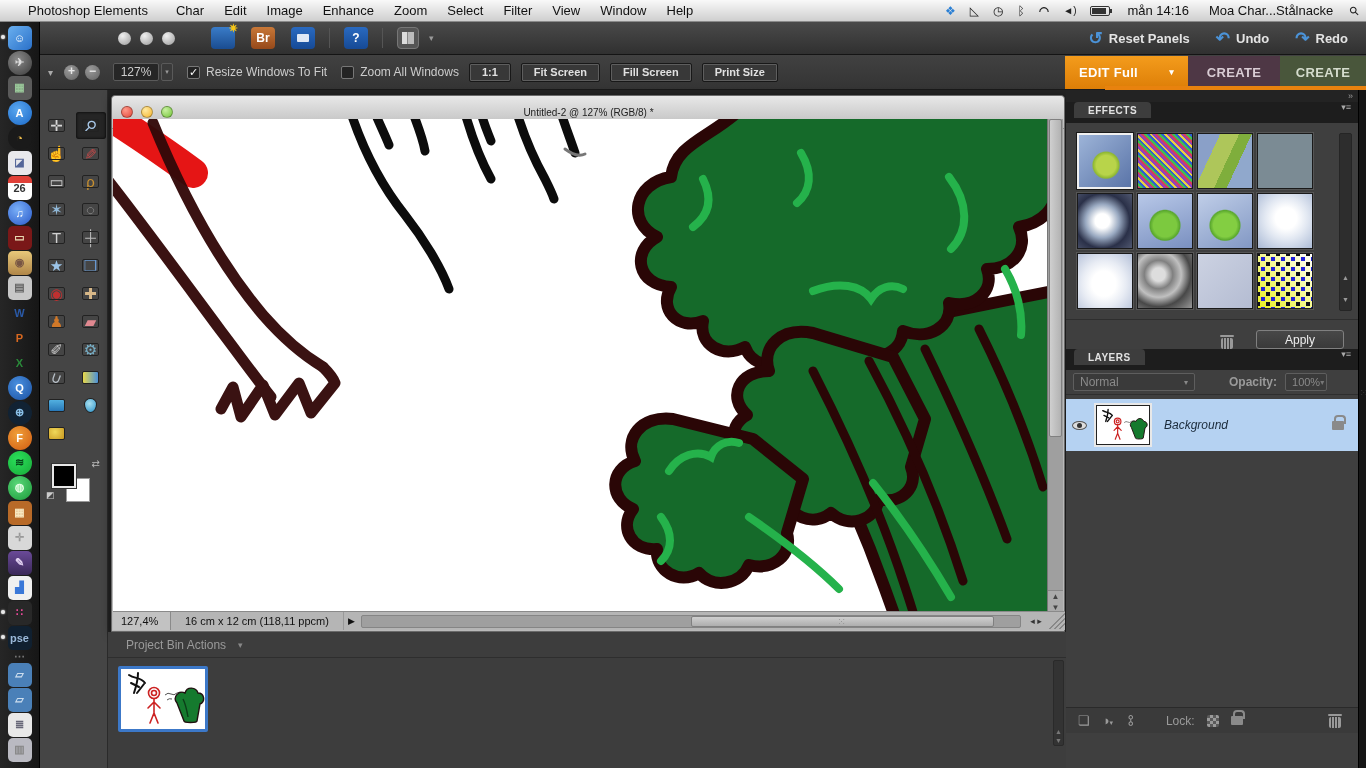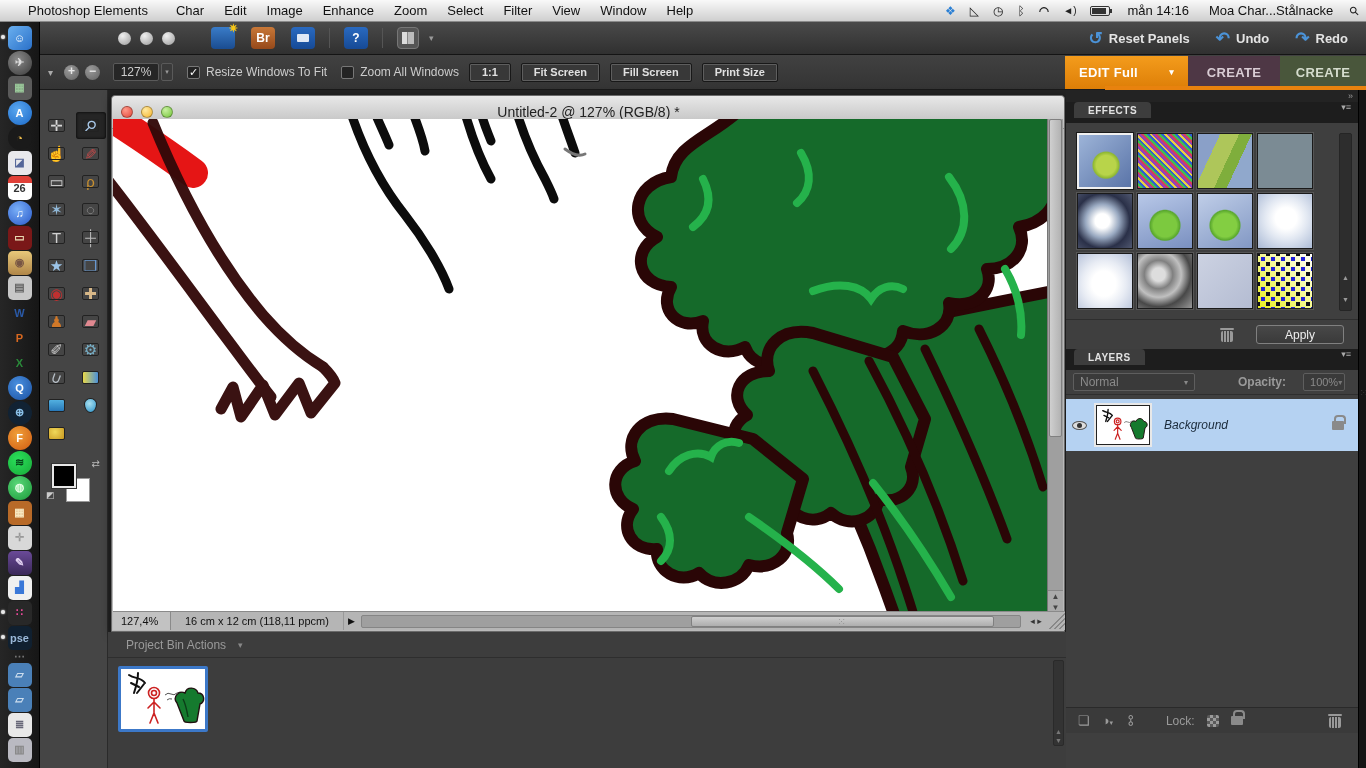--- a/index.html
+++ b/index.html
@@ -67,21 +67,21 @@
   .tool .swatch.round{width:13px;height:15px;border-radius:50% 50% 50% 50%/40% 40% 60% 60%}
   #fgbg{position:absolute;left:10px;top:372px;width:48px;height:46px}
   #fg{position:absolute;left:2px;top:2px;width:24px;height:24px;background:#000;border:2px solid #e8e8e8;box-shadow:0 0 0 1px #333;z-index:2}
   #bg-s{position:absolute;left:16px;top:16px;width:24px;height:24px;background:#fff;border:1px solid #999}
   #swap{position:absolute;right:-2px;top:-4px;color:#bbb;font-size:10px}
   #mini-swatch{position:absolute;left:-4px;top:28px;font-size:9px;color:#ccc}
 
   
   #centerbg{left:108px;top:90px;width:958px;height:678px;background:#232323}
   #docwin{left:111px;top:95px;width:954px;height:537px;background:#b9b9b9;border:1px solid #6a6a6a;border-radius:4px 4px 0 0;box-shadow:0 2px 8px rgba(0,0,0,.5)}
-  #doctitle{height:33px;background:linear-gradient(#e8e8e8,#bdbdbd);border-bottom:1px solid #888;border-radius:4px 4px 0 0;display:flex;align-items:center;font-size:14px;color:#222}
+  #doctitle{height:33px;background:linear-gradient(#e8e8e8,#bdbdbd);border-bottom:1px solid #888;border-radius:4px 4px 0 0;display:flex;align-items:center;font-size:10px;color:#222}
   .lights{display:flex;gap:8px;margin-left:9px}
   .light{width:12px;height:12px;border-radius:50%;border:1px solid rgba(0,0,0,.3)}
   .light.r{background:radial-gradient(circle at 35% 30%,#ff9a8a,#e3473a)}
   .light.y{background:radial-gradient(circle at 35% 30%,#ffe9a0,#f5b52e)}
   .light.g{background:radial-gradient(circle at 35% 30%,#c8f0a0,#74c53a)}
   #doctitle .t{flex:1;text-align:center;margin-right:60px}
   #canvaswrap{position:absolute;left:1px;top:23px;width:936px;height:494px;background:#fff;overflow:hidden}
   #canvaswrap svg{position:absolute;left:0;top:0}
   #vscroll{position:absolute;right:1px;top:23px;width:16px;height:494px;background:#9f9f9f;border-left:1px solid #777}
   #vthumb{position:absolute;left:1px;top:0;width:13px;height:318px;background:linear-gradient(90deg,#cfcfcf,#b2b2b2);border:1px solid #808080;border-radius:2px}
@@ -128,27 +128,27 @@
   .photoefx{width:18px;height:13px;border:1px solid #aab;background:linear-gradient(#b8d0e8,#3a6890)}
   .fxtxt{color:#e8e8f8;font-style:italic;font-weight:bold;font-size:12px;font-family:"Liberation Serif",serif}
   #fx-grid{position:relative;padding:10px 0 0 11px;height:196px}
   .thumbs{display:grid;grid-template-columns:repeat(4,56px);gap:4px;width:236px}
   .fxthumb{width:56px;height:56px;border:1px solid #1a1a1a;outline:1px solid #555}
   .fxthumb.sel{border:2px solid #f0f0f0;outline:1px solid #1a1a1a}
   #fx-scroll{position:absolute;right:6px;top:10px;width:13px;height:178px;background:#2d2d2d;border:1px solid #252525;border-radius:2px}
   #fx-scroll .ar{position:absolute;left:0;width:11px;height:12px;color:#999;font-size:7px;text-align:center;line-height:12px}
   #fx-scroll .ar.up{bottom:26px}
   #fx-scroll .ar.dn{bottom:4px}
-  #fx-apply{height:30px;border-top:1px solid #2e2e2e;display:flex;align-items:center;justify-content:flex-end;gap:22px;padding-right:14px}
+  #fx-apply{height:30px;border-top:1px solid #2e2e2e;display:flex;align-items:flex-end;justify-content:flex-end;gap:22px;padding-right:14px}
   .trashicon{width:14px;height:14px;position:relative}
   .trashicon:before{content:"";position:absolute;left:1px;top:3px;right:1px;bottom:0;background:linear-gradient(90deg,#999 0 2px,transparent 2px 3px,#999 3px 5px,transparent 5px 6px,#999 6px 8px,transparent 8px 9px,#999 9px 11px);border-radius:2px}
   .trashicon:after{content:"";position:absolute;left:0;top:0;right:0;height:2px;background:#999;border-radius:1px}
   #apply-btn{width:88px;height:19px;border:1px solid #808080;border-radius:3px;background:linear-gradient(#484848,#3a3a3a);color:#eee;font-size:12px;display:flex;align-items:center;justify-content:center}
 
-  #layers-ctrl{height:25px;display:flex;align-items:center;gap:17px;padding-left:7px;border-bottom:1px solid #2e2e2e}
+  #layers-ctrl{height:25px;display:flex;align-items:center;gap:8px;padding-left:7px;border-bottom:1px solid #2e2e2e}
   #blendsel{width:122px;height:18px;background:#3a3a3a;border:1px solid #5e5e5e;border-radius:2px;color:#8a8a8a;font-size:12px;display:flex;align-items:center;justify-content:space-between;padding:0 6px}
   #blendsel .tri{font-size:8px;color:#888}
   #opacity-lbl{color:#9a9a9a;font-size:12px;font-weight:bold;margin-left:26px}
   #opacity-box{width:42px;height:18px;background:#3a3a3a;border:1px solid #5e5e5e;border-radius:2px;color:#8a8a8a;font-size:11px;display:flex;align-items:center;justify-content:space-between;padding:0 3px 0 6px}
   #layerlist{padding-top:4px}
   #layerrow{margin:0 0 0 0;height:52px;background:#b5d2f2;display:flex;align-items:center;position:relative}
   .eyecell{width:26px;display:flex;justify-content:center}
   .eye{width:15px;height:9px;border:1.5px solid #555;border-radius:50%;position:relative;background:#ddd}
   .eye:before{content:"";position:absolute;left:4px;top:1px;width:5px;height:5px;border-radius:50%;background:#333}
   #layerthumb{width:54px;height:40px;background:#fff;border:1px solid #222;outline:2px solid #e8e8e8;margin-left:4px;display:flex;align-items:center;justify-content:center}

